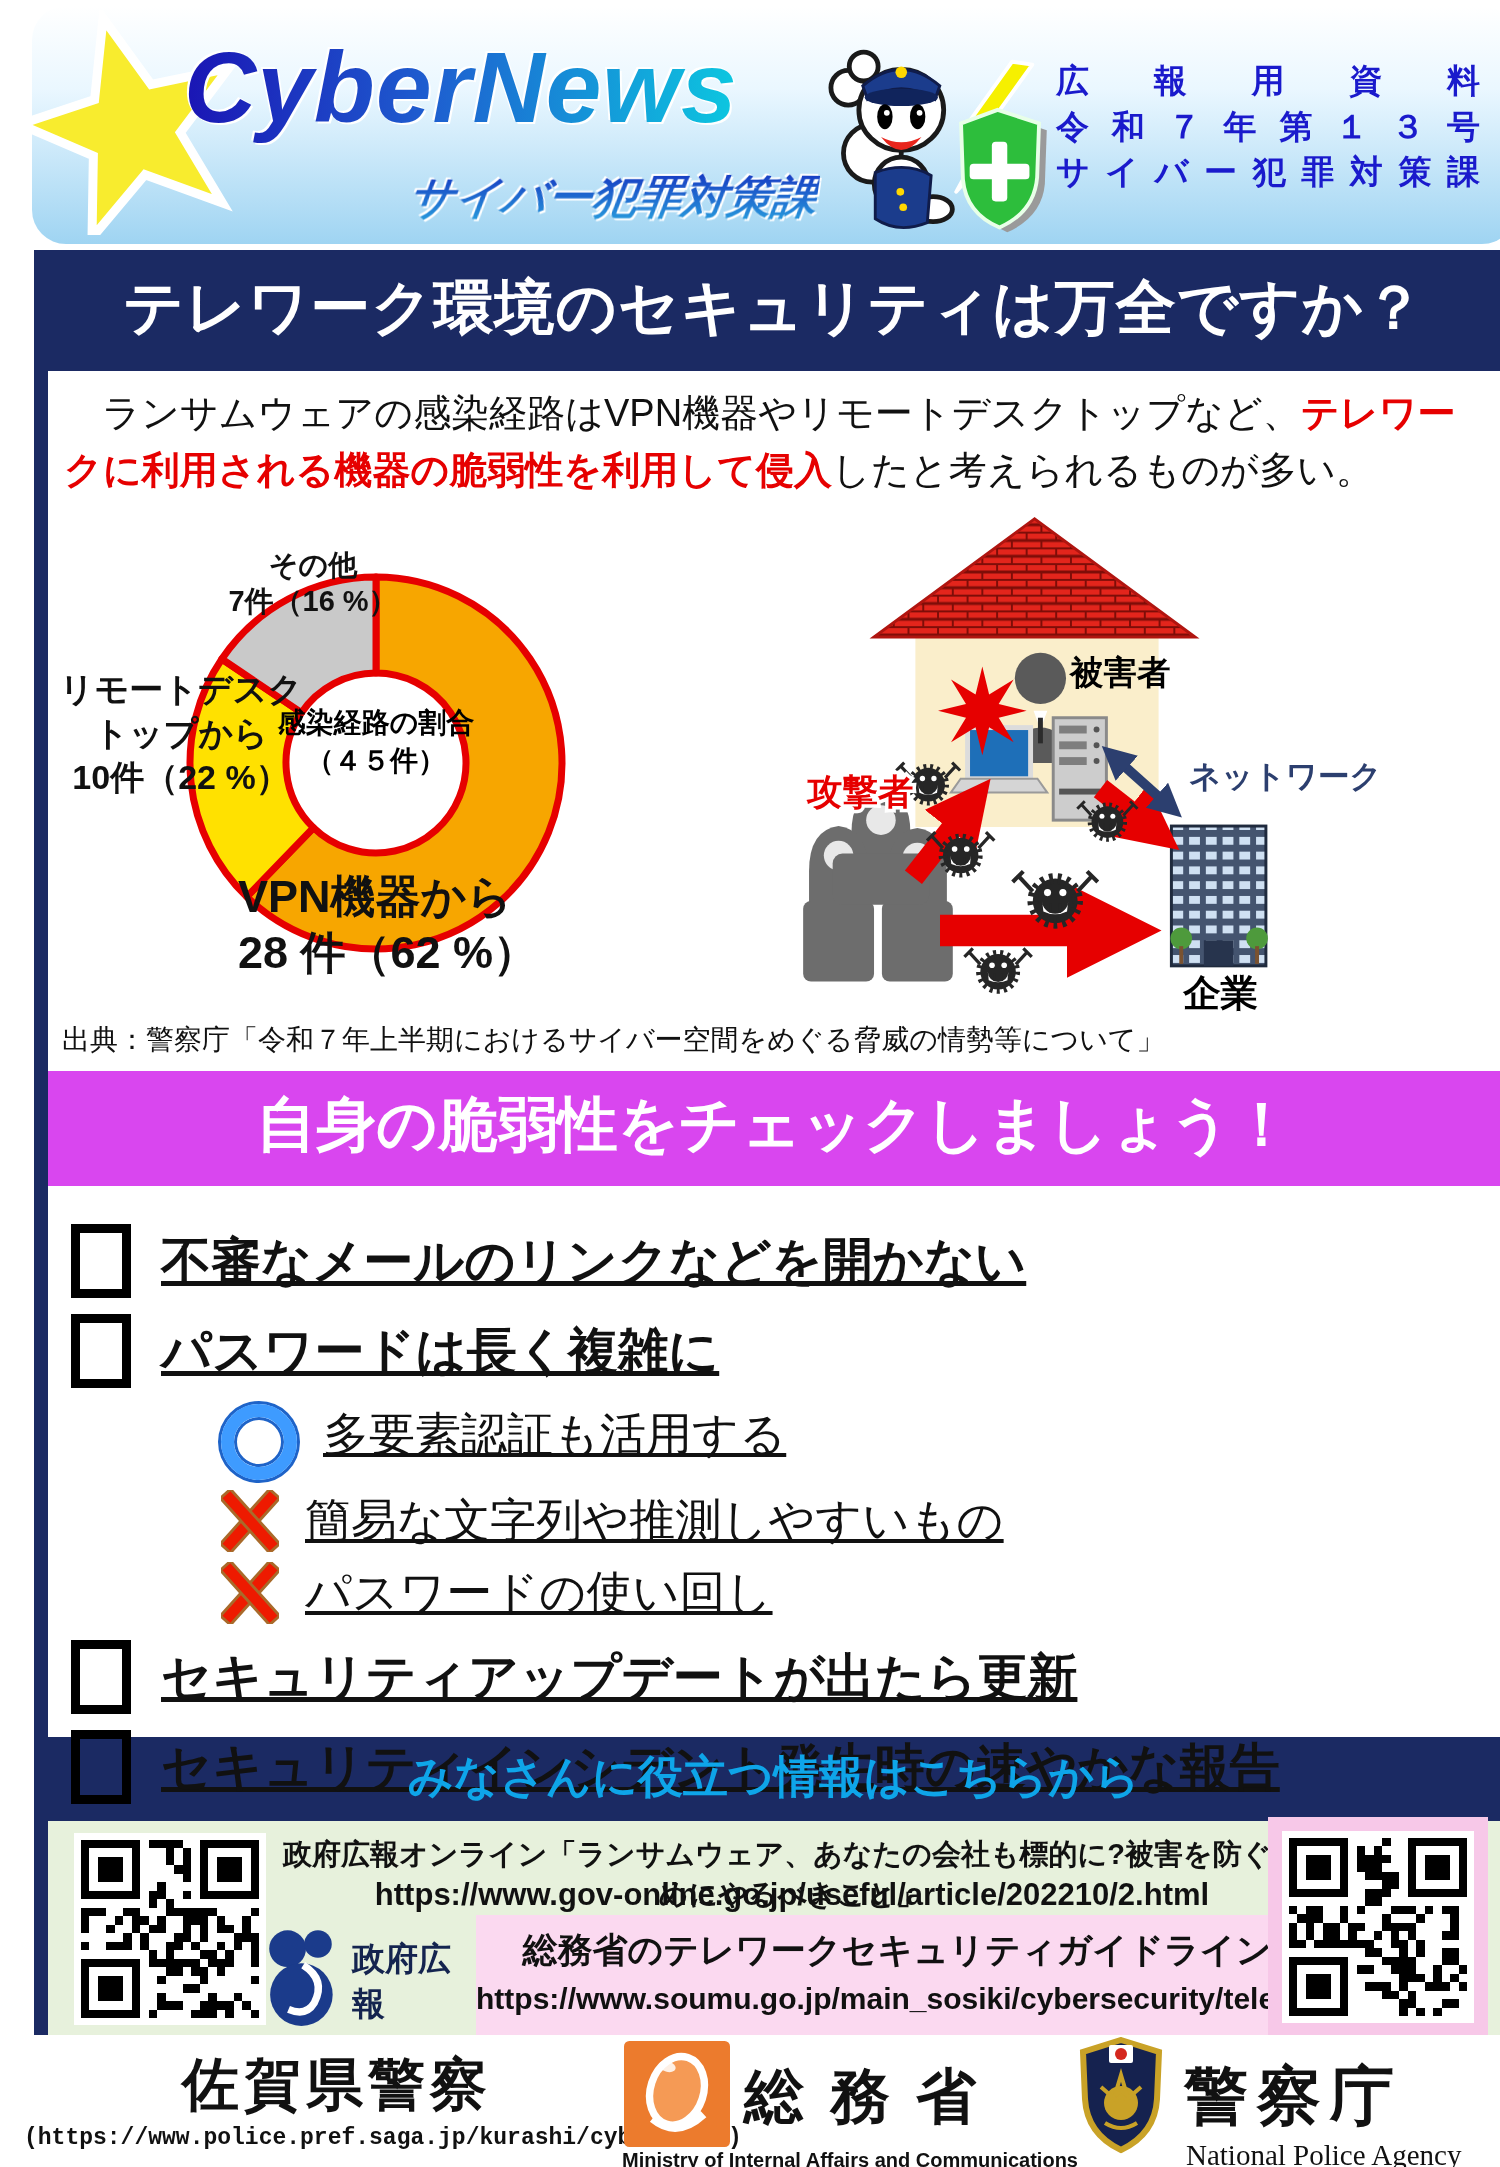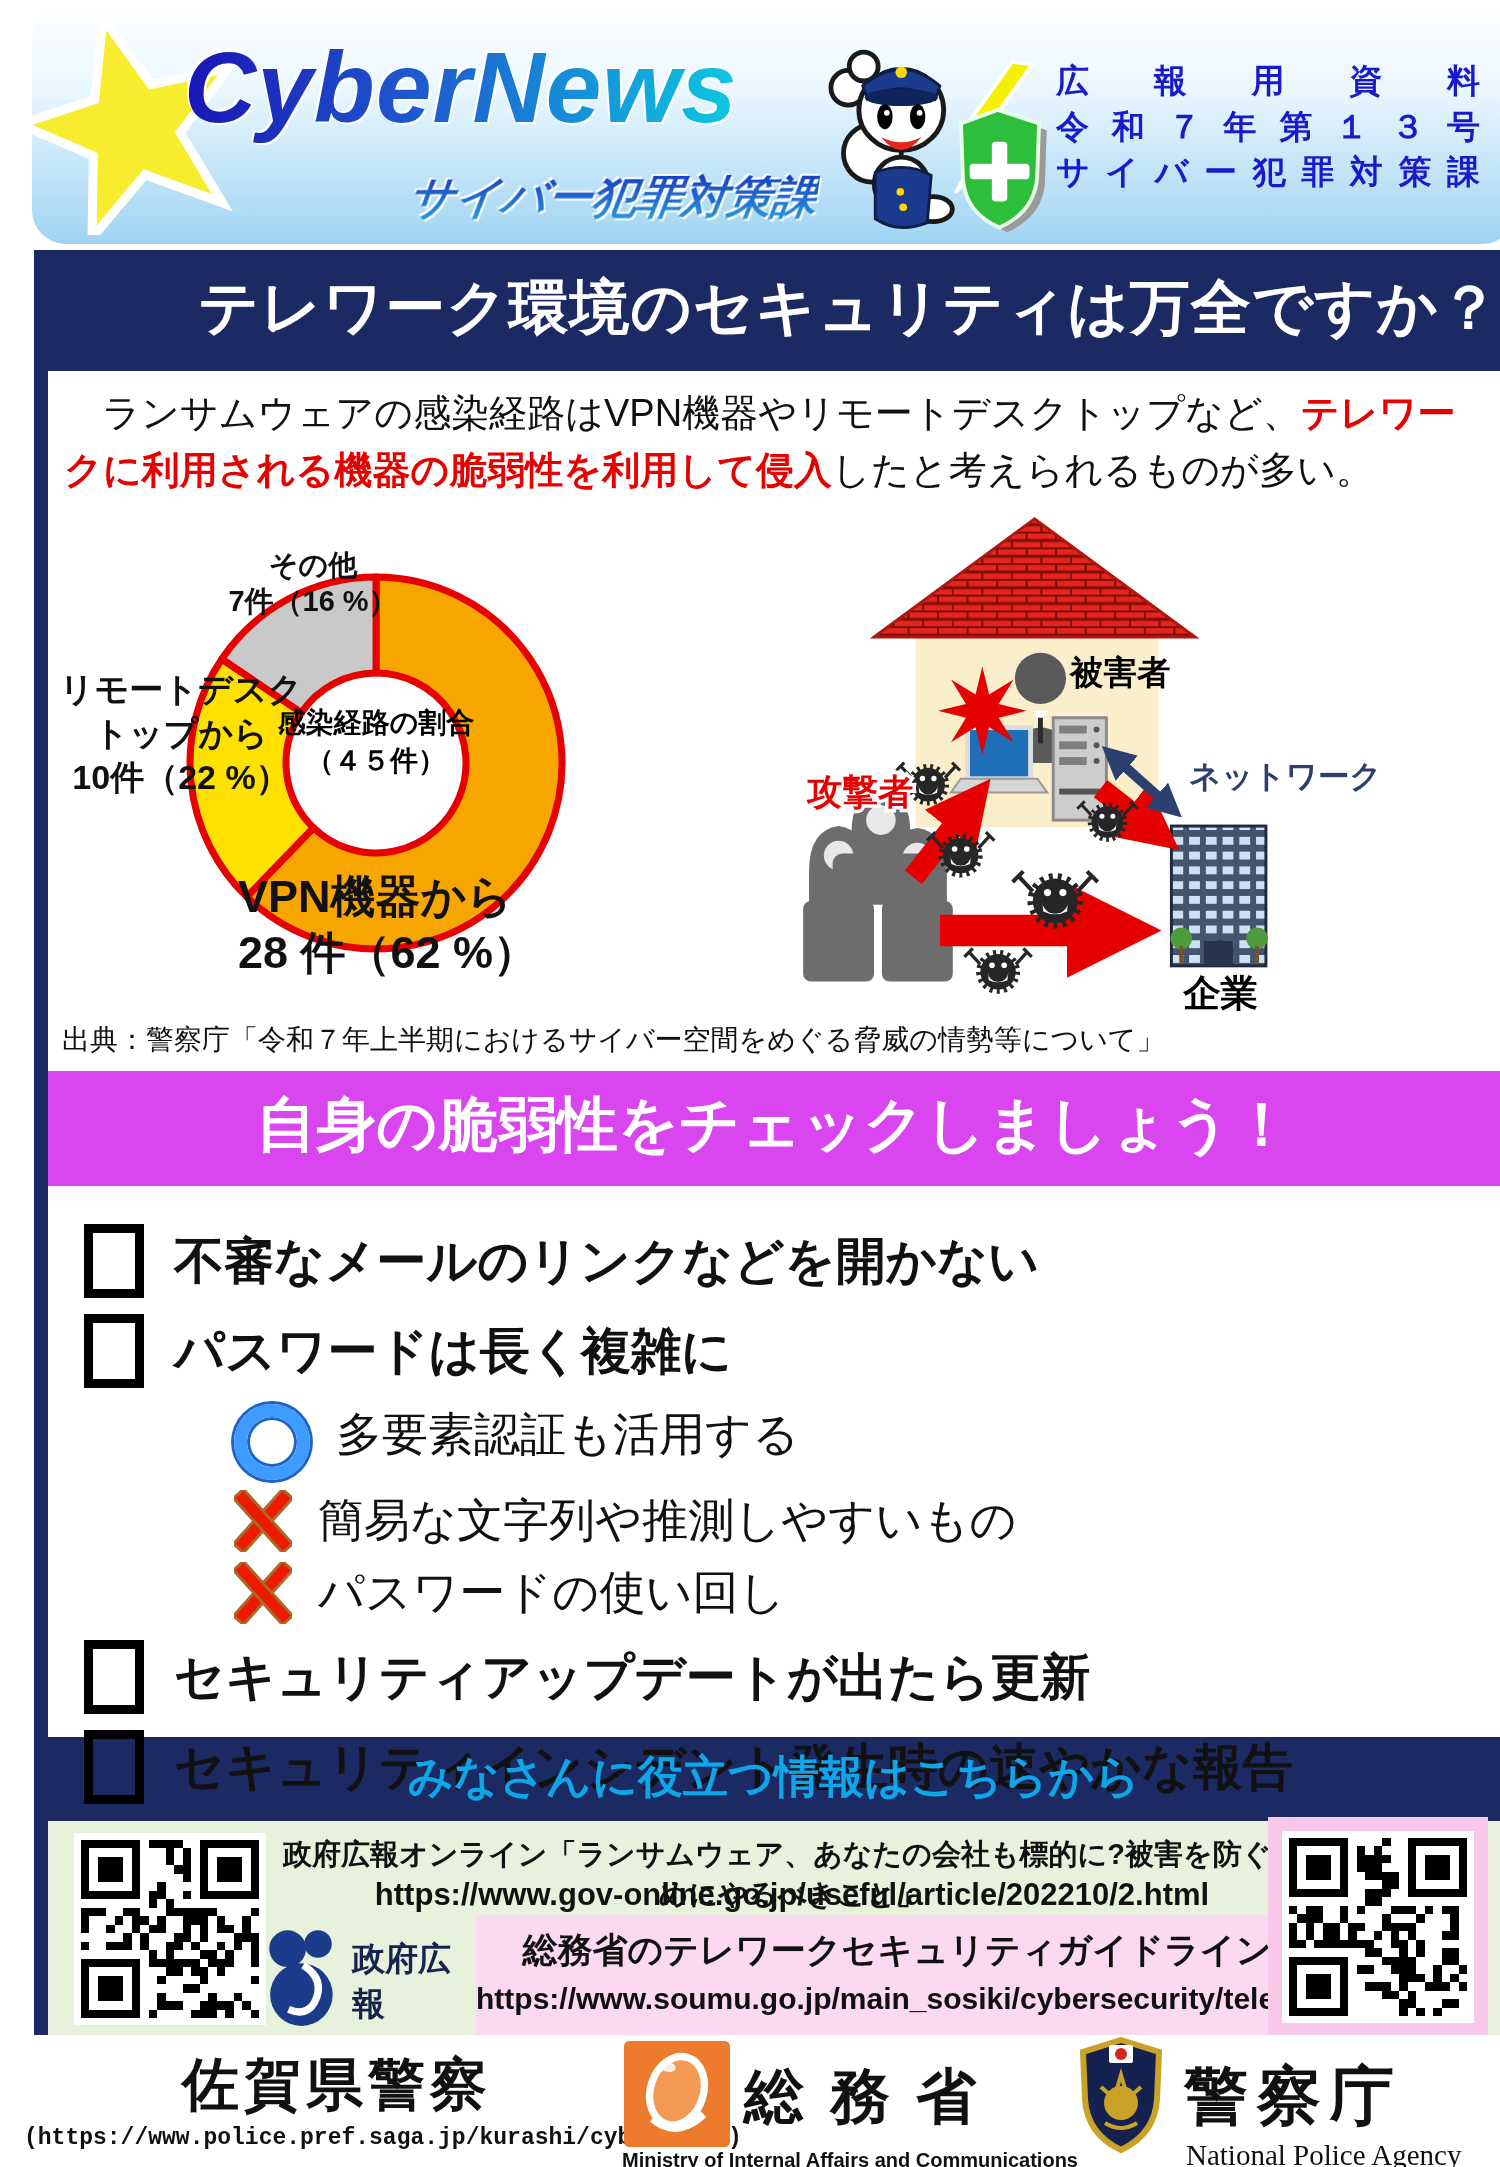--- a/index.html
+++ b/index.html
@@ -21,21 +21,21 @@
         filter:drop-shadow(2px 2px 0 #fff) drop-shadow(-2px -2px 0 #fff);}
   .mascot{position:absolute;left:792px;top:28px;width:238px;height:212px;}
   .issue-block{position:absolute;left:1032px;top:58px;width:424px;color:#1a1acc;font-weight:700;
         font-size:33px;line-height:1.38;}
   .issue-line{text-align:justify;text-align-last:justify;}
 
   
   .frame{margin:0 10px;border-left:14px solid #1B2A63;border-right:14px solid #1B2A63;
          border-bottom:14px solid #1B2A63;height:1771px;background:#fff;box-sizing:content-box;}
 
-  .title-banner{background:#1B2A63;color:#fff;text-align:right;font-weight:800;
+  .title-banner{background:#1B2A63;color:#fff;text-align:center;font-weight:800;
         font-size:60px;padding:18px 0 22px;letter-spacing:1px;}
   .lead{height:124px;padding:14px 16px 0;font-size:38px;line-height:1.5;font-weight:500;}
   .lead .hl{color:#E60000;font-weight:800;}
 
   
   .chart-section{position:relative;height:512px;}
   .donut-svg{position:absolute;left:106px;top:32px;width:444px;height:444px;}
   .donut-center{position:absolute;left:218px;top:195px;width:220px;text-align:center;
         font-size:28px;font-weight:800;line-height:1.35;color:#000;}
   .lab-other{position:absolute;left:140px;top:38px;width:250px;text-align:center;
@@ -46,21 +46,21 @@
         font-size:45px;font-weight:800;line-height:1.25;}
   .illu{position:absolute;right:2px;top:0;width:732px;height:512px;}
 
   .source{height:44px;font-family:"Liberation Serif","DejaVu Serif",serif;
         font-size:28px;padding-left:14px;}
 
   .banner2{background:#d946ef;color:#fff;text-align:center;font-weight:800;
         font-size:60px;padding:14px 0 20px;margin:6px 0;}
 
   
-  .checklist{height:545px;padding:16px 36px 0;box-sizing:border-box;}
+  .checklist{height:545px;padding:16px 23px 0;box-sizing:border-box;text-decoration:underline;}
   .check-item{display:flex;align-items:center;gap:30px;margin:16px 0;font-size:50px;font-weight:800;}
   .checkbox{width:42px;height:56px;border:9px solid #000;flex:none;}
   .sub-item{display:flex;gap:26px;margin:10px 0 10px 150px;
         font-size:46px;font-weight:500;}
   .mark-good{width:50px;height:50px;border-radius:50%;border:13px solid #3E9BFF;
         box-shadow:0 0 0 3px #1E63C8, inset 0 0 0 3px #1E63C8;flex:none;box-sizing:content-box;}
   .mark-bad{width:58px;height:62px;flex:none;}
 
   .banner3{background:#1B2A63;color:#0ea5e9;text-align:center;font-weight:800;
         font-size:45px;padding:10px 0 14px;}

